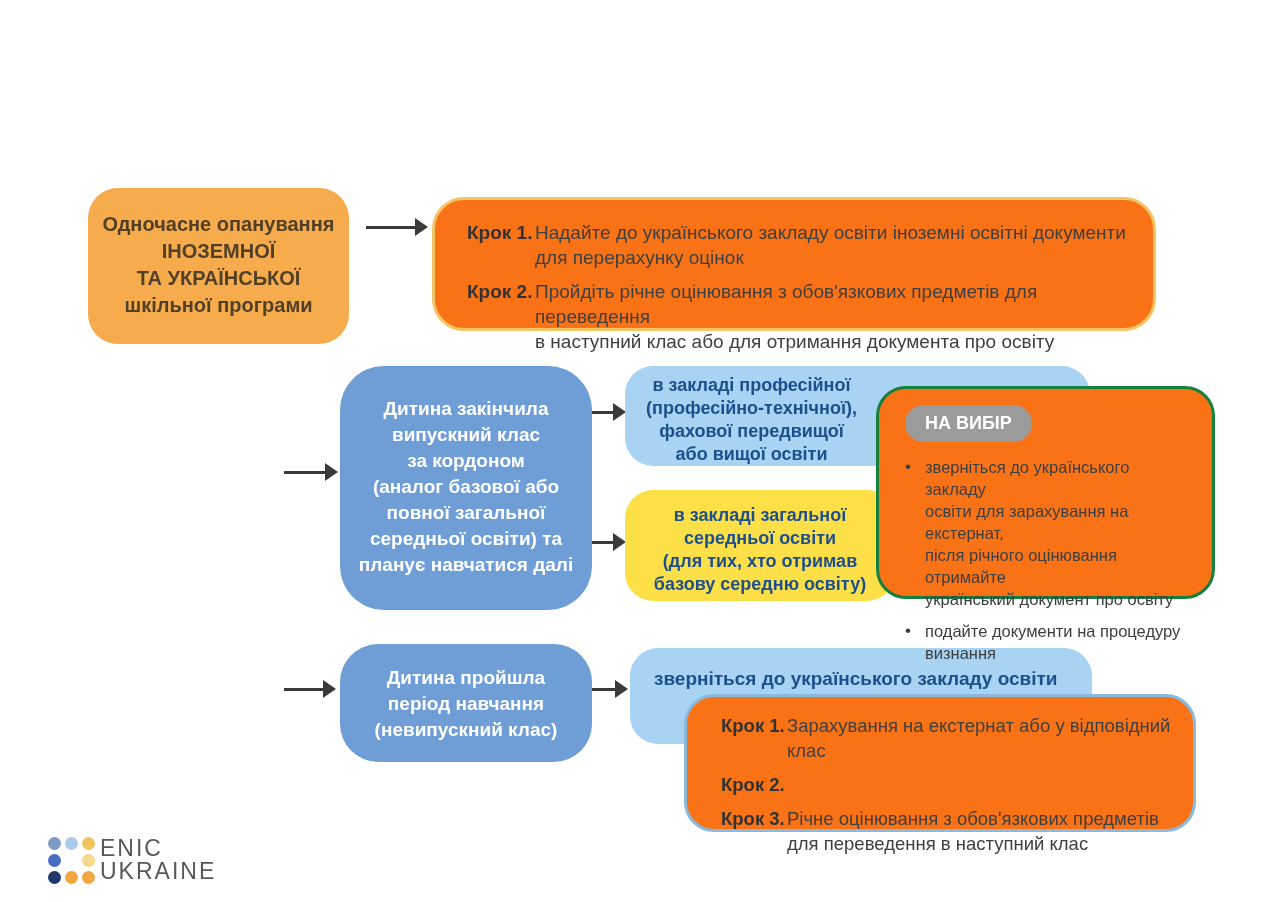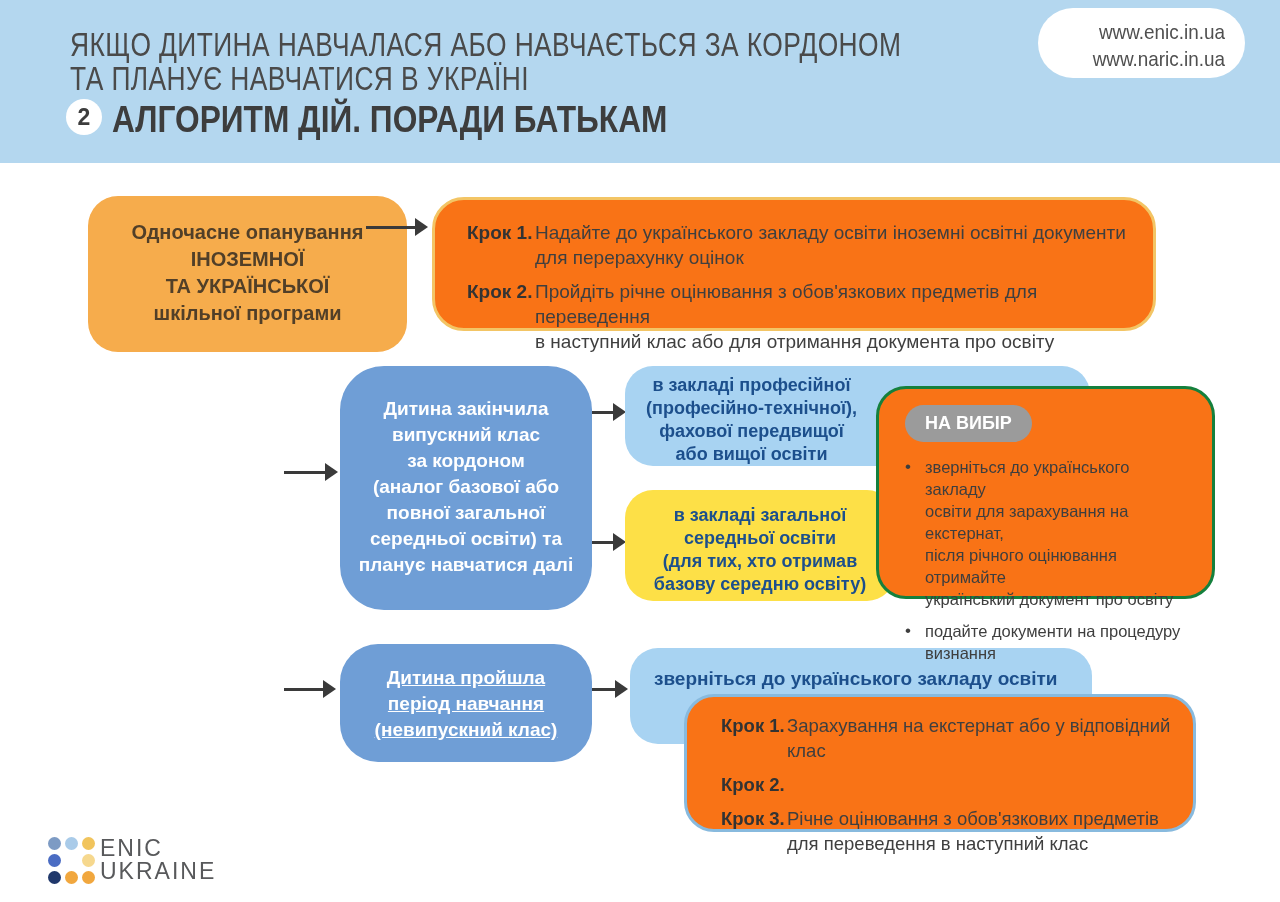--- a/index.html
+++ b/index.html
@@ -18,31 +18,31 @@
                 white-space:nowrap; transform:scaleX(0.88); transform-origin:left top; }
   .url-pill { position:absolute; left:1038px; top:8px; width:207px; height:70px; background:#ffffff;
               border-radius:35px; padding:10px 20px 0 0; }
   .url-pill .urls { text-align:right; font-size:21px; line-height:27px; color:#4f4f4f;
                     transform:scaleX(0.9); transform-origin:right top; }
 
   
   .box { position:absolute; text-align:center; }
   .pre { white-space:pre-line; }
 
-  .orange-box { left:88px; top:196px; width:319px; height:156px; background:#f6ac4c; border-radius:30px;
+  .orange-box { left:88px; top:188px; width:261px; height:156px; background:#f6ac4c; border-radius:30px;
                 color:#513f28; font-weight:bold; font-size:20px; line-height:27px; padding-top:23px; }
 
   .dark-box { left:88px; top:360px; width:196px; height:392px; background:#3d5caf; border-radius:52px;
               color:#ffffff; font-weight:bold; font-size:21px; line-height:30px; padding-top:66px; }
 
   .med-box-1 { left:340px; top:366px; width:252px; height:244px; background:#6f9ed6; border-radius:44px;
                color:#ffffff; font-weight:bold; font-size:19px; line-height:26px; padding-top:30px; }
 
   .med-box-2 { left:340px; top:644px; width:252px; height:118px; background:#6f9ed6; border-radius:38px;
-               color:#ffffff; font-weight:bold; font-size:19px; line-height:26px; padding-top:21px;text-decoration:underline; }
+               color:#ffffff; font-weight:bold; font-size:19px; line-height:26px; padding-top:21px; }
 
   .light-box-a { left:625px; top:366px; width:465px; height:100px; background:#a8d3f2; border-radius:28px; z-index:1; }
   .light-box-a .txt { position:absolute; left:0; top:8px; width:253px; color:#1c4f8c; font-weight:bold;
                       font-size:18px; line-height:23px; text-align:center; }
 
   .light-box-b { left:625px; top:490px; width:270px; height:111px; background:#fde047; border-radius:28px;
                  color:#1c4f8c; font-weight:bold; font-size:18px; line-height:23px; padding-top:14px; z-index:1; }
 
   .action-box { left:630px; top:648px; width:462px; height:96px; background:#a8d3f2; border-radius:28px;
                 text-align:left; padding:20px 0 0 24px; color:#1c4f8c; font-weight:bold; font-size:19px; z-index:1; }
@@ -78,32 +78,20 @@
   .logo .dot { position:absolute; width:13px; height:13px; border-radius:50%; }
   .logo-text { position:absolute; left:52px; color:#58595b; font-size:23px; line-height:23px; letter-spacing:2px; }
   .logo-text.l1 { top:1px; }
   .logo-text.l2 { top:24px; }
 </style>
 </head>
 <body>
 
 <div id="canvas">
 
-  <div class="header">
-    <div class="subtitle l1">ЯКЩО ДИТИНА НАВЧАЛАСЯ АБО НАВЧАЄТЬСЯ ЗА КОРДОНОМ</div>
-    <div class="subtitle l2">ТА ПЛАНУЄ НАВЧАТИСЯ В УКРАЇНІ</div>
-    <div class="num-badge">2</div>
-    <div class="page-title">АЛГОРИТМ ДІЙ. ПОРАДИ БАТЬКАМ</div>
-    <div class="url-pill">
-      <div class="urls">
-        <div>www.enic.in.ua</div>
-        <div>www.naric.in.ua</div>
-      </div>
-    </div>
-  </div>
 
   <div class="box orange-box pre">Одночасне опанування
 ІНОЗЕМНОЇ
 ТА УКРАЇНСЬКОЇ
 шкільної програми</div>
   <div class="arrow" style="left:366px; top:226px; width:50px;"></div>
 
   <div class="card steps-card-1">
     <div class="step-row">
       <div class="step-label">Крок 1.</div>

